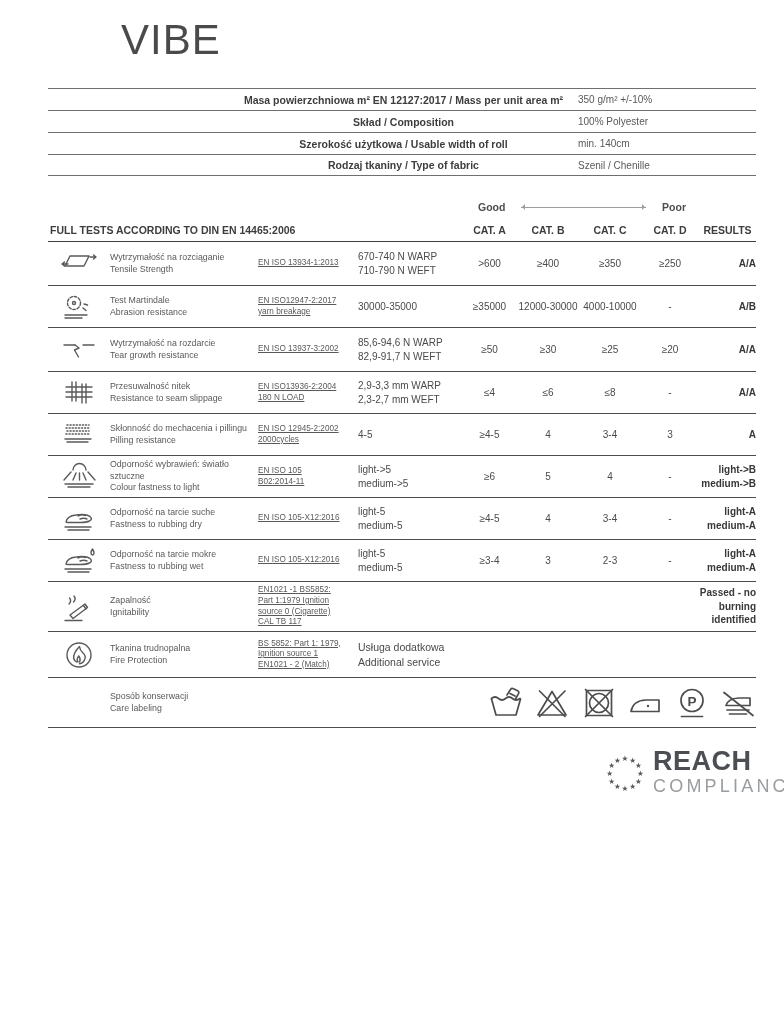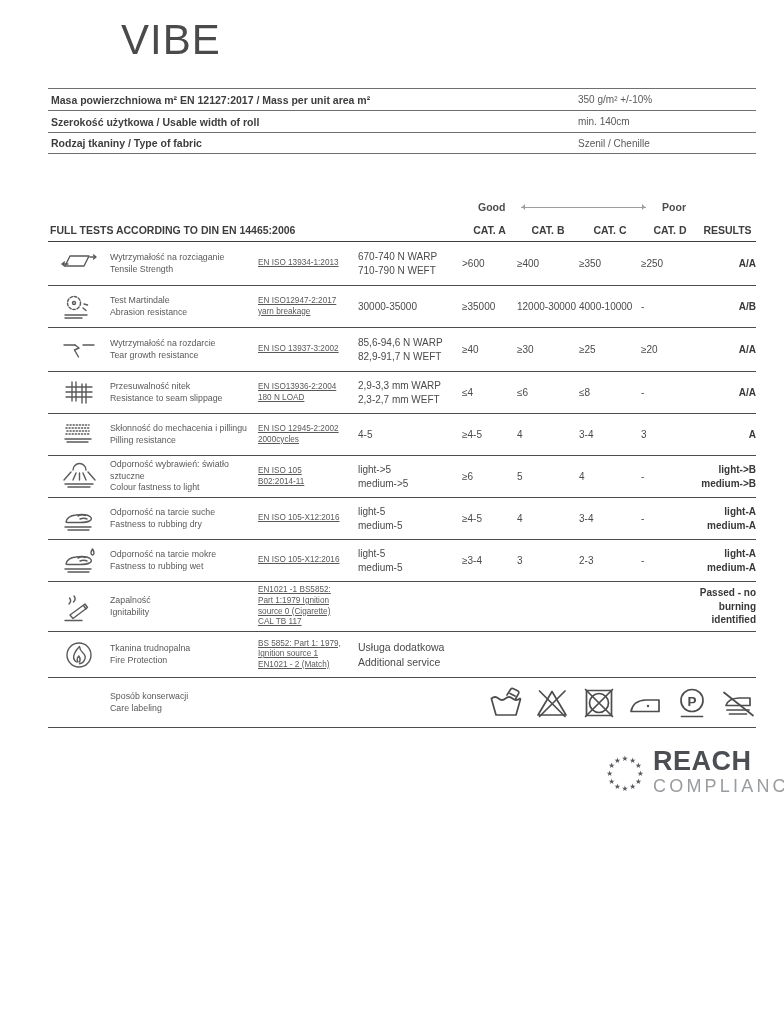--- a/index.html
+++ b/index.html
@@ -14,20 +14,21 @@
   .title {
     position:absolute; left:121px; top:16px;
     font-size:42px; font-weight:400; color:#4a4a4a; letter-spacing:1px;
   }
 
   
   .props { position:absolute; left:48px; top:88px; width:708px; }
   .prop-row {
     position:relative; height:22px; display:flex; align-items:center;
     border-top:1.4px solid #6f6f6f;
+    justify-content:center;
   }
   .prop-row:last-child { border-bottom:1.4px solid #6f6f6f; }
   .prop-label { font-size:10.5px; font-weight:bold; color:#3d3d3d; padding-left:3px; }
   .prop-value { position:absolute; left:530px; font-size:10px; font-weight:normal; color:#595959; }
 
   
   .tests { position:absolute; left:48px; top:200px; width:708px; }
   .grid {
     display:grid;
     grid-template-columns:62px 148px 100px 104px 55px 62px 62px 58px 57px;
@@ -49,21 +50,21 @@
   .cols-row { height:24px; border-bottom:1.6px solid #3f3f3f; }
   .cols-row .t-head { grid-column:1 / 5; font-size:10.5px; font-weight:bold; color:#3d3d3d; padding-left:2px; }
   .col-h { font-size:10.5px; font-weight:bold; color:#3d3d3d; text-align:center; }
 
   .test-row { border-bottom:1.2px solid #4d4d4d; }
   .h44{height:44px} .h42{height:42px} .h50{height:50px} .h46{height:46px}
   .c-icon { display:flex; justify-content:center; align-items:center; }
   .c-name { font-size:8.8px; color:#595959; line-height:1.35; padding-right:4px; }
   .c-std  { font-size:8.2px; color:#595959; line-height:1.3; padding-right:4px;text-decoration:underline; }
   .c-val  { font-size:10px;  color:#4a4a4a; line-height:1.4; }
-  .c-cat  { font-size:10px;  color:#4a4a4a; text-align:left; }
+  .c-cat  { font-size:10px;  color:#4a4a4a; text-align:center; }
   .c-res  { font-size:10px;  font-weight:bold; color:#383838; text-align:right; line-height:1.35; }
   .icon-svg { stroke:#5a5a5a; fill:none; stroke-width:1.4; stroke-linecap:round; stroke-linejoin:round; }
 
   .care-icons {
     grid-column:5 / 10; display:flex; justify-content:space-between;
     align-items:center; padding-left:26px;
   }
   .care-svg { stroke:#4d4d4d; fill:none; stroke-width:1.7; stroke-linecap:round; stroke-linejoin:round; }
   .care-svg text { stroke:none; fill:#4d4d4d; font-family:"Liberation Sans",sans-serif; font-weight:bold; }
 
@@ -87,20 +88,24 @@
 <body>
 
 <div id="page">
 
   <div class="title">VIBE</div>
 
   <div class="props">
     <div class="prop-row">
       <span class="prop-label">Masa powierzchniowa m² EN 12127:2017 / Mass per unit area m²</span>
       <span class="prop-value">350 g/m² +/-10%</span>
+    </div>
+    <div class="prop-row">
+      <span class="prop-label">Skład / Composition</span>
+      <span class="prop-value">100% Polyester</span>
     </div>
     <div class="prop-row">
       <span class="prop-label">Szerokość użytkowa / Usable width of roll</span>
       <span class="prop-value">min. 140cm</span>
     </div>
     <div class="prop-row">
       <span class="prop-label">Rodzaj tkaniny / Type of fabric</span>
       <span class="prop-value">Szenil / Chenille</span>
     </div>
   </div>
@@ -176,21 +181,21 @@
           <path d="M16 11 l4 3 -4.5 2 4 7"></path>
         </svg>
       </div>
       <div class="c-name">
           <div>Wytrzymałość na rozdarcie</div>
           <div>Tear growth resistance</div>
         </div>
       <div class="c-std pre">EN ISO 13937-3:2002</div>
       <div class="c-val pre">85,6-94,6 N WARP
 82,9-91,7 N WEFT</div>
-      <div class="c-cat">≥40</div>
+      <div class="c-cat">≥50</div>
       <div class="c-cat">≥30</div>
       <div class="c-cat">≥25</div>
       <div class="c-cat">≥20</div>
       <div class="c-res pre">A/A</div>
     </div>
 
     <div class="grid test-row h42">
       <div class="c-icon">
         <svg class="icon-svg" width="40" height="32" viewBox="0 0 40 32">
           <path d="M13 5 v19 M17 5 v19 M23 7 v19 M27 7 v19"></path>

